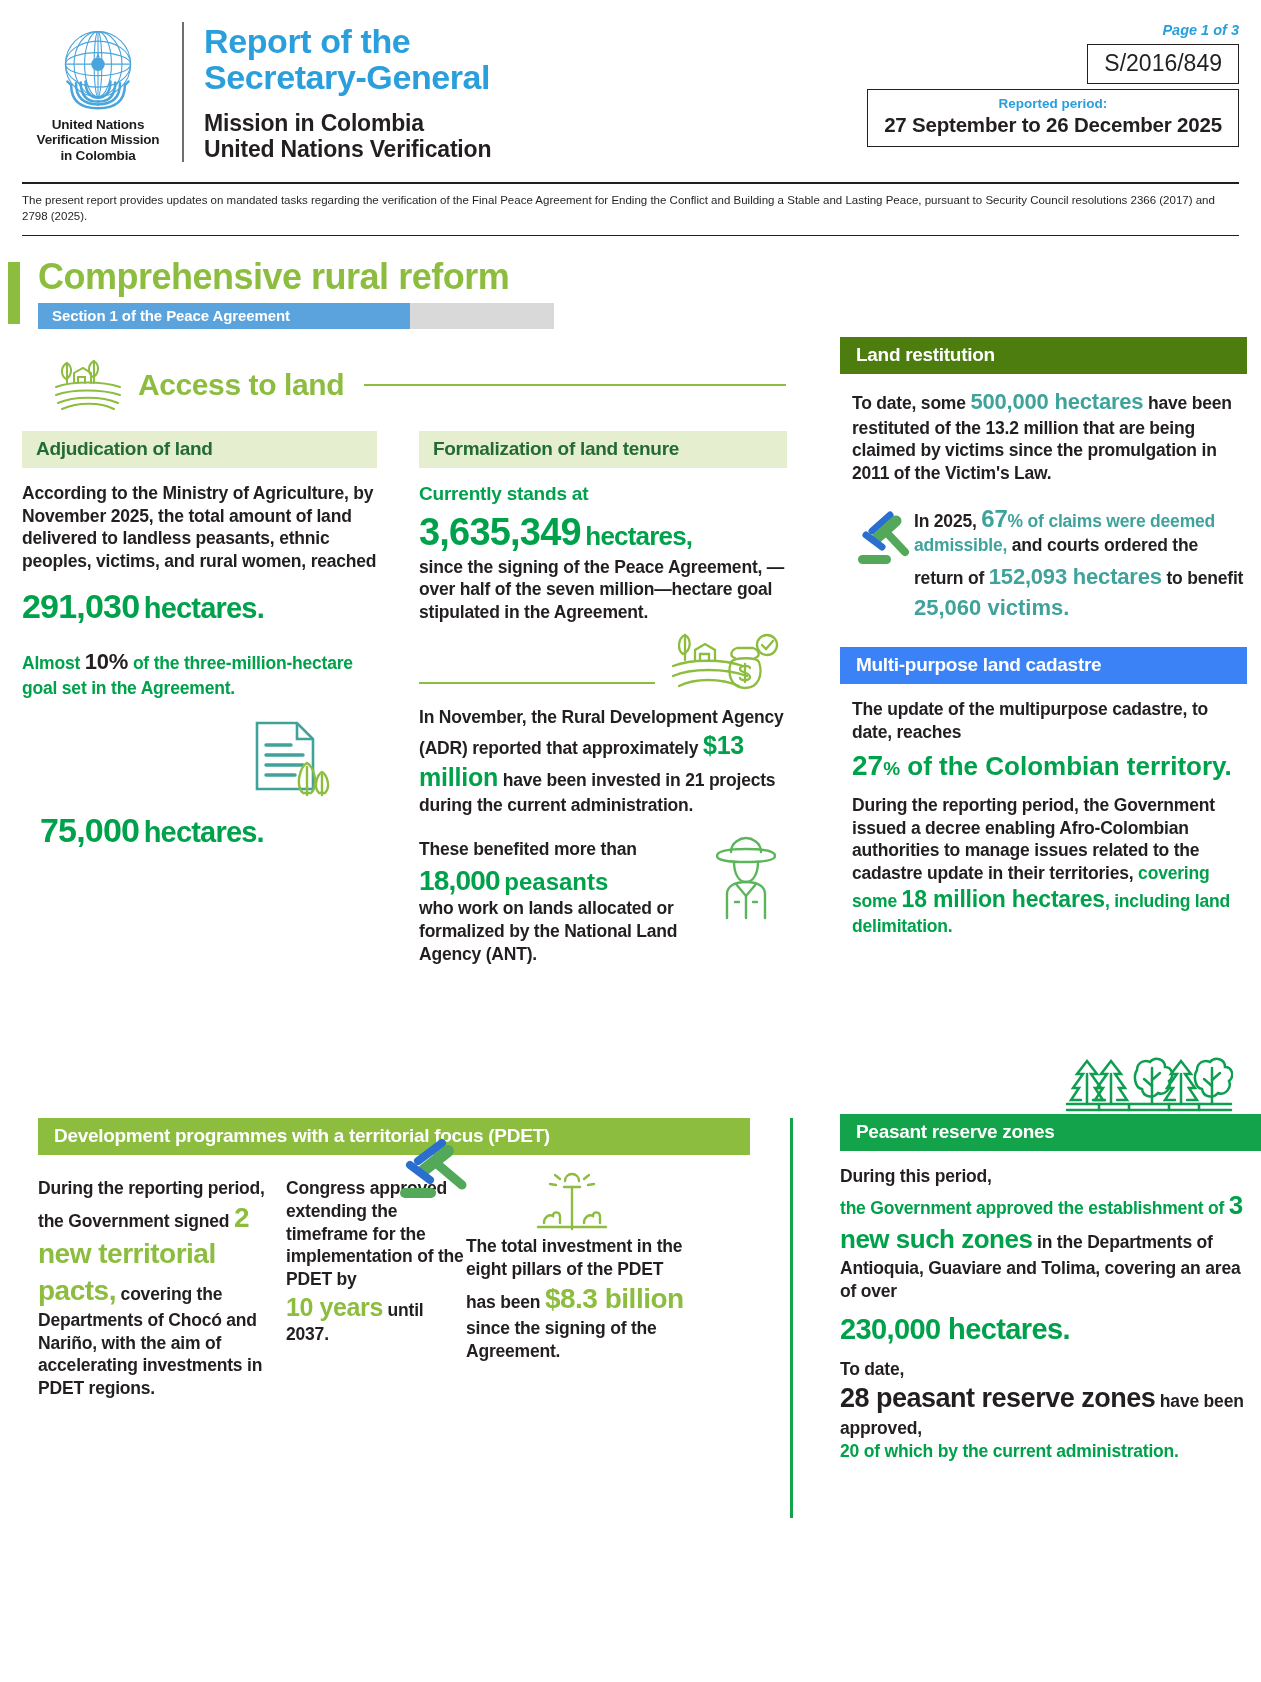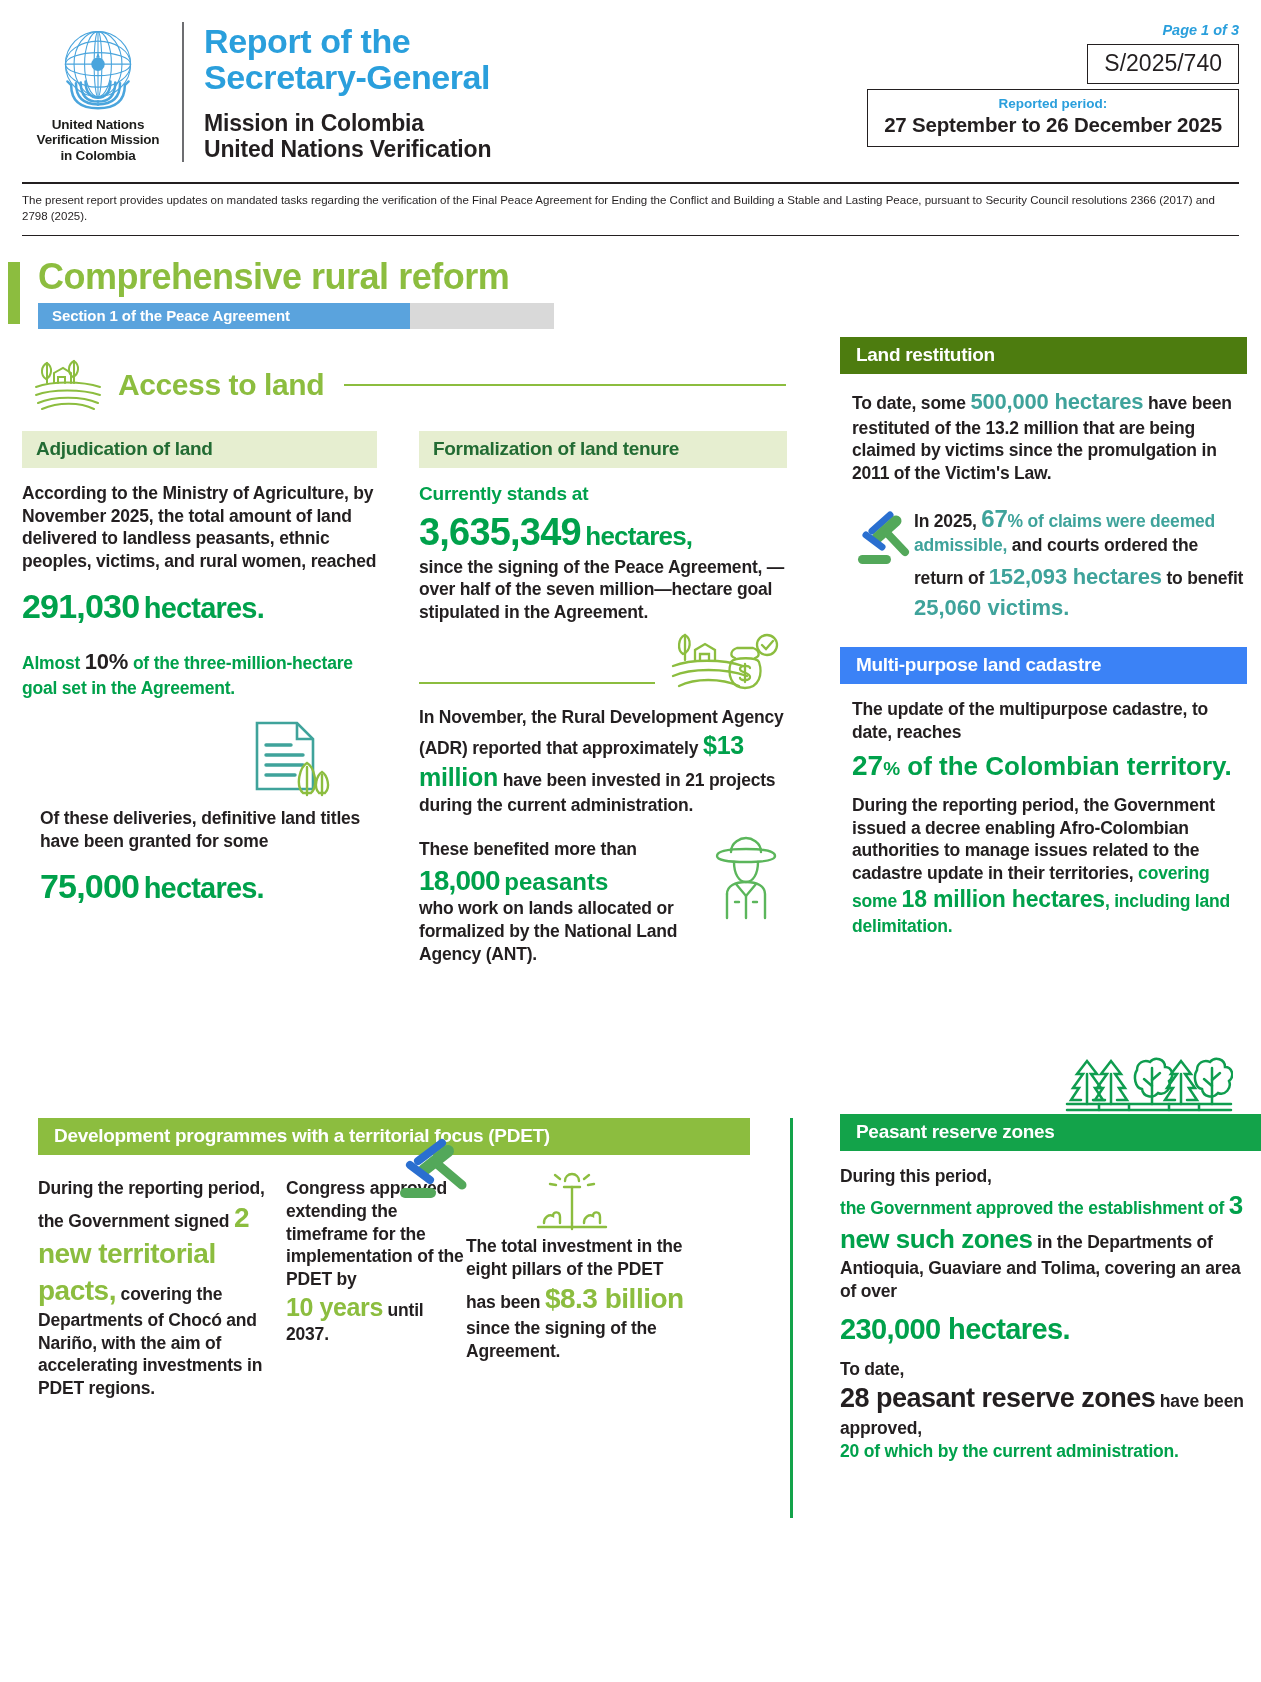--- a/index.html
+++ b/index.html
@@ -77,21 +77,21 @@
     display: flex; align-items: center;
     font-size: 15px; font-weight: 700; color: #ffffff; letter-spacing: -0.1px;
   }
 
   
   .body-grid { position: relative; }
   .left-zone { position: absolute; left: 0; top: 0; width: 812px; }
   .right-zone { position: absolute; left: 812px; top: 0; width: 449px; }
 
   
-  .access-row { display: flex; align-items: center; padding: 28px 0 0 32px; }
+  .access-row { display: flex; align-items: center; padding: 28px 0 0 32px; margin-left: 20px; }
   .access-icon { width: 74px; height: 56px; flex: 0 0 74px; }
   .access-title {
     font-size: 30px; font-weight: 700; color: #8cbd3f;
     margin-left: 12px; letter-spacing: -0.4px; white-space: nowrap;
   }
   .access-line { flex: 1 1 auto; height: 2.2px; background: #8cbd3f; margin-left: 20px; margin-right: 26px; }
 
   
   .subhead {
     background: #e6eed0; color: #226b33;
@@ -214,21 +214,21 @@
         <div>Secretary-General</div>
       </div>
       <div class="title-sub">
         <div>Mission in Colombia</div>
         <div>United Nations Verification</div>
       </div>
     </div>
 
     <div class="header-right">
       <div class="page-indicator">Page 1 of 3</div>
-      <div class="doc-code-box">S/2025/740</div>
+      <div class="doc-code-box">S/2016/849</div>
       <div class="period-box">
         <div class="period-label">Reported period:</div>
         <div class="period-value">27 September to 26 December 2025</div>
       </div>
     </div>
   </div>
 
   <div class="header-rule"></div>
   <div class="disclaimer">The present report provides updates on mandated tasks regarding the verification of the Final Peace Agreement for Ending the Conflict and Building a Stable and Lasting Peace, pursuant to Security Council resolutions 2366 (2017) and 2798 (2025).</div>
   <div class="divider-thin"></div>
@@ -295,21 +295,20 @@
               </g>
               <g fill="none" stroke="#8cbd3f" stroke-width="2.4" stroke-linecap="round">
                 <path d="M52 74 C44 66 49 48 56 44 C63 48 68 66 60 74 Z"></path>
                 <line x1="56" y1="48" x2="56" y2="76"></line>
                 <path d="M68 74 C62 68 66 56 71 53 C76 56 80 68 74 74 Z"></path>
                 <line x1="71" y1="56" x2="71" y2="76"></line>
               </g>
             </svg>
           </div>
 
-          <p class="body mt10" style="padding-left:18px;">Of these deliveries, definitive land titles have been granted for some</p>
 
           <p class="mt14" style="padding-left:18px;">
             <span class="big-green">75,000</span>
             <span class="big-green" style="font-size:29px;">hectares.</span>
           </p>
         </div>
 
         <div class="col-b">
           <div class="subhead">Formalization of land tenure</div>
 

